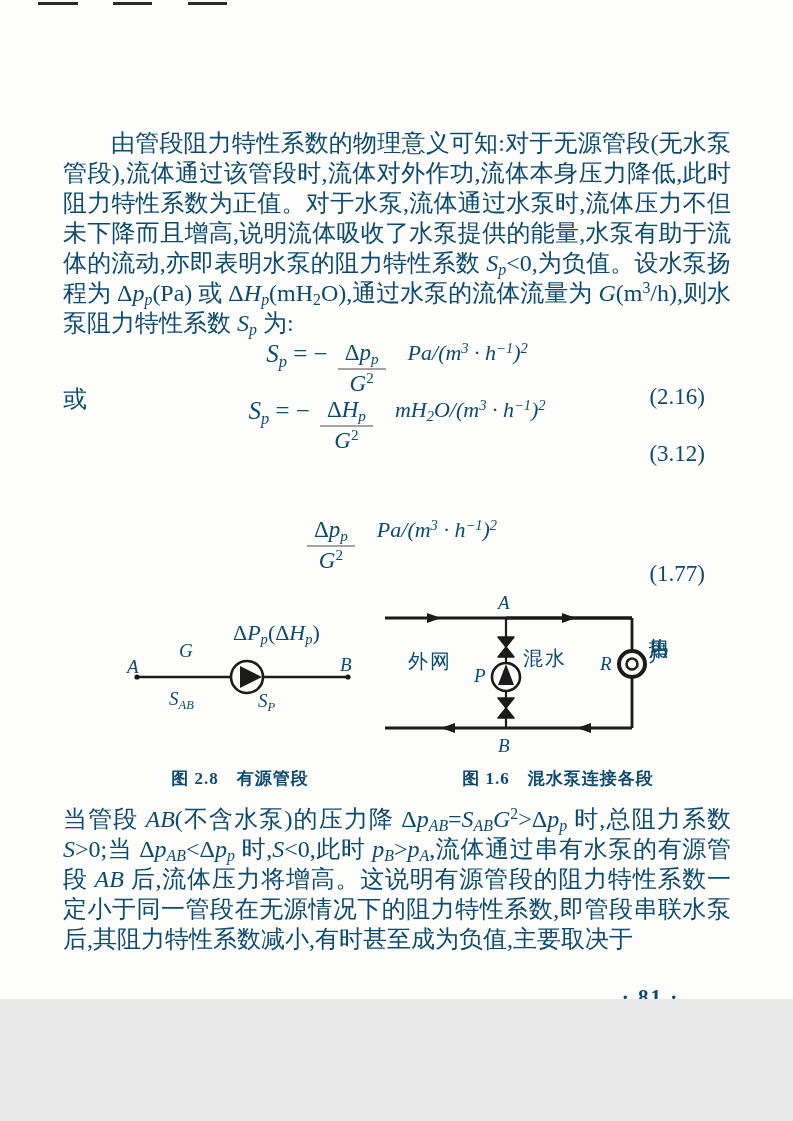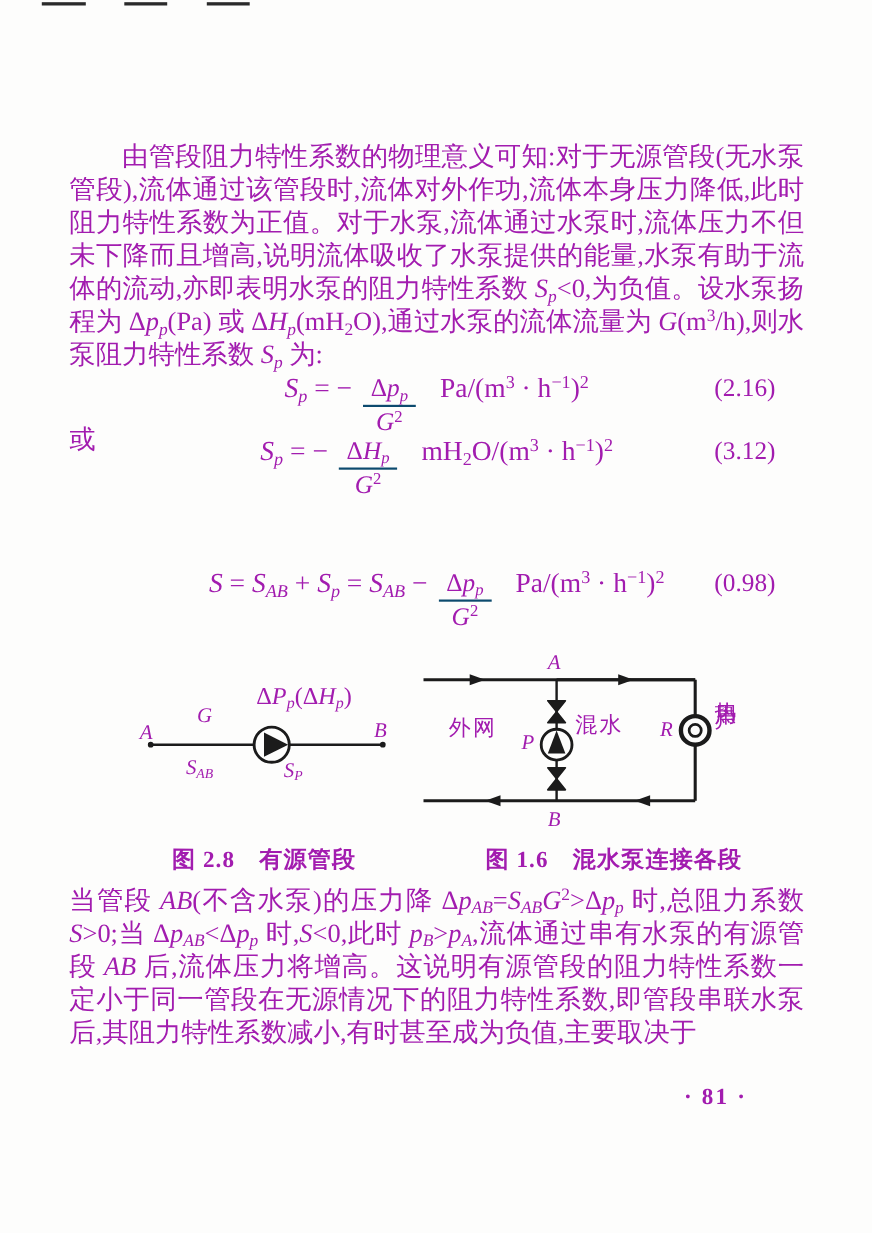--- a/index.html
+++ b/index.html
@@ -1,47 +1,47 @@
 <!DOCTYPE html>
 <html><head>
 <meta charset="utf-8">
 <style>
   html,body{margin:0;padding:0;background:#e8e8e8;}
   .page{
-    position:relative;width:793px;height:1121px;background:#fdfdfc;
-    margin:0 auto;overflow:hidden;color:#a21caf;
+    position:relative;width:793px;height:999px;background:#fdfdfc;
+    margin:0 auto;overflow:hidden;color:#0c4a6e;
     font-family:"Liberation Serif","DejaVu Serif",serif;
   }
   .scan-mark{position:absolute;top:2px;height:3px;background:#2a2a2a;}
   .body-text{
     position:absolute;left:63px;width:668px;margin:0;
     font-size:24px;line-height:30px;text-align:justify;
   }
   .indent{text-indent:2em;}
   sub{font-size:66%;vertical-align:-0.28em;line-height:0;}
   sup{font-size:66%;vertical-align:0.5em;line-height:0;}
   .eq-row{
     position:absolute;left:63px;width:668px;height:56px;
     display:flex;justify-content:center;
   }
   .eq-part{font-size:25px;}
   .frac{display:inline-flex;flex-direction:column;align-items:center;
     margin:0 6px 0 10px;font-size:23px;line-height:1.15;}
-  .frac .num{padding:0 7px 2px;border-bottom:2px solid #0c4a6e;}
+  .frac .num{padding:0 7px 2px;border-bottom:2px solid #a3a3a3;}
   .frac .den{padding:1px 7px 0;}
-  .eq-units{font-size:25px;margin-left:16px;}
-  .eq-no{position:absolute;right:26px;font-size:23px;}
+  .eq-units{font-size:22px;margin-left:16px;font-style:italic;}
+  .eq-no{position:absolute;right:26px;font-size:23px;margin-top:44px;}
   .or-label{position:absolute;left:63px;top:383px;font-size:24px;}
   .figure{position:absolute;}
   .fig-label{position:absolute;font-size:19px;white-space:nowrap;}
   .fig-label.it{font-style:italic;}
   .fig-label.cjk{font-size:20px;letter-spacing:2px;}
   .vertical-text{writing-mode:vertical-rl;letter-spacing:5px;}
   .fig-caption{
-    position:absolute;top:767px;font-size:21px;font-weight:bold;
+    position:absolute;top:767px;font-size:17px;font-weight:bold;
     text-align:center;letter-spacing:1px;
   }
   .page-number{
     position:absolute;top:985px;left:598px;width:105px;
     font-size:21px;text-align:center;letter-spacing:2px;font-weight:bold;
   }
   svg{display:block;}
 </style>
 </head>
 <body>
@@ -71,27 +71,26 @@
     <span class="frac">
       <span class="num">Δ<i>H</i><sub><i>p</i></sub></span>
       <span class="den"><i>G</i><sup>2</sup></span>
     </span>
     <span class="eq-units">mH<sub>2</sub>O/(m<sup>3</sup> · h<sup>−1</sup>)<sup>2</sup></span>
     <span class="eq-no">(3.12)</span>
   </div>
 
 
   <div class="eq-row" style="top:517px">
-    <span class="eq-part"><i>S</i> = <i>S</i><sub><i>AB</i></sub> + <i>S</i><sub><i>p</i></sub> = <i>S</i><sub><i>AB</i></sub> −</span>
     <span class="frac">
       <span class="num">Δ<i>p</i><sub><i>p</i></sub></span>
       <span class="den"><i>G</i><sup>2</sup></span>
     </span>
     <span class="eq-units">Pa/(m<sup>3</sup> · h<sup>−1</sup>)<sup>2</sup></span>
-    <span class="eq-no">(0.98)</span>
+    <span class="eq-no">(1.77)</span>
   </div>
 
   <div class="figure" style="left:95px;top:598px;width:280px;height:125px">
     <svg width="280" height="125" viewBox="0 0 280 125">
       <g stroke="#1b1b1b" fill="none">
         <line x1="42" y1="79" x2="253" y2="79" stroke-width="2.4"></line>
       </g>
       <circle cx="42" cy="79" r="2.6" fill="#1b1b1b"></circle>
       <circle cx="253" cy="79" r="2.6" fill="#1b1b1b"></circle>
       <g>

